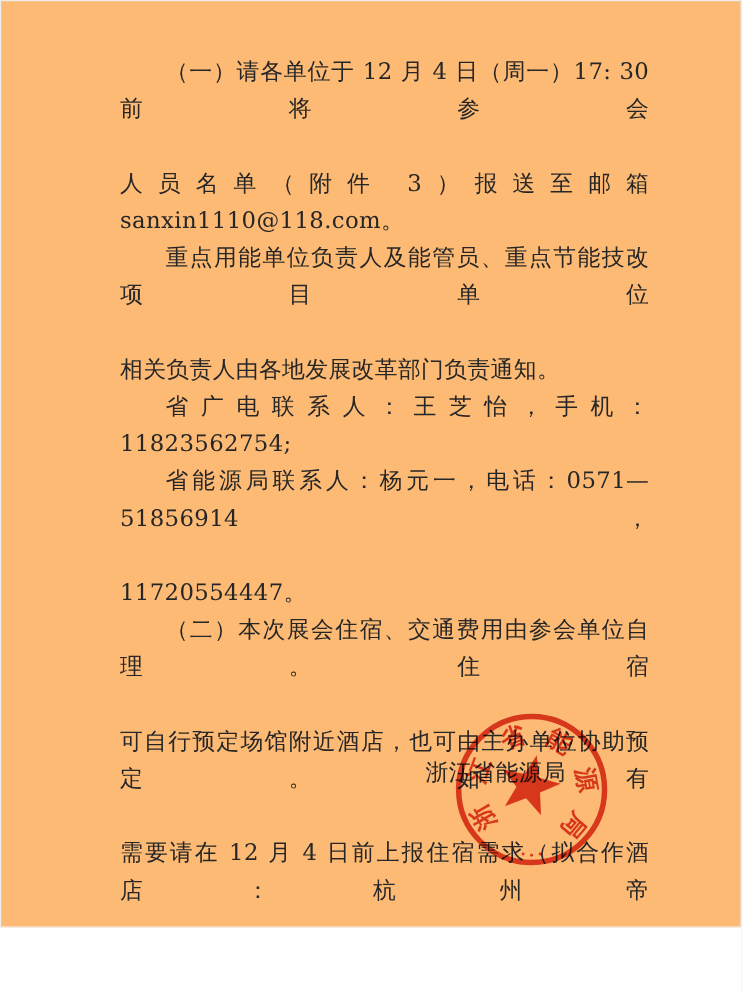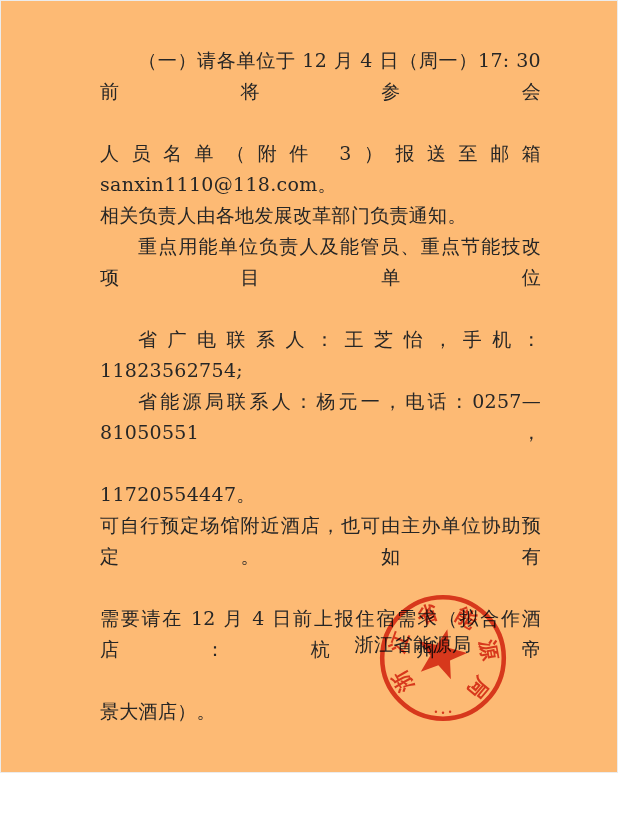--- a/index.html
+++ b/index.html
@@ -38,25 +38,26 @@
 </style>
 </head>
 <body>
 
 <div class="page">
 
   <div class="content">
     <div>
         <div class="line ind2 just">（一）请各单位于 12 月 4 日（周一）17: 30 前将参会</div>
         <div class="line">人员名单（附件 3）报送至邮箱 sanxin1110@118.com。</div>
+        <div class="line ind2 just">重点用能单位负责人及能管员、重点节能技改项目单位</div>
         <div class="line">相关负责人由各地发展改革部门负责通知。</div>
-        <div class="line ind2 just">重点用能单位负责人及能管员、重点节能技改项目单位</div>
         <div class="line ind2">省广电联系人：王芝怡，手机：11823562754;</div>
-        <div class="line ind2 just">省能源局联系人：杨元一，电话：0257—81050551，</div>
+        <div class="line ind2 just">省能源局联系人：杨元一，电话：0571—51856914，</div>
         <div class="line">11720554447。</div>
+        <div class="line ind2 just">（二）本次展会住宿、交通费用由参会单位自理。住宿</div>
         <div class="line just">可自行预定场馆附近酒店，也可由主办单位协助预定。如有</div>
         <div class="line just">需要请在 12 月 4 日前上报住宿需求（拟合作酒店：杭州帝</div>
         <div class="line">景大酒店）。</div>
       </div>
 
   </div>
 
   <div class="signature">
     <div>浙江省能源局</div>
   </div>

